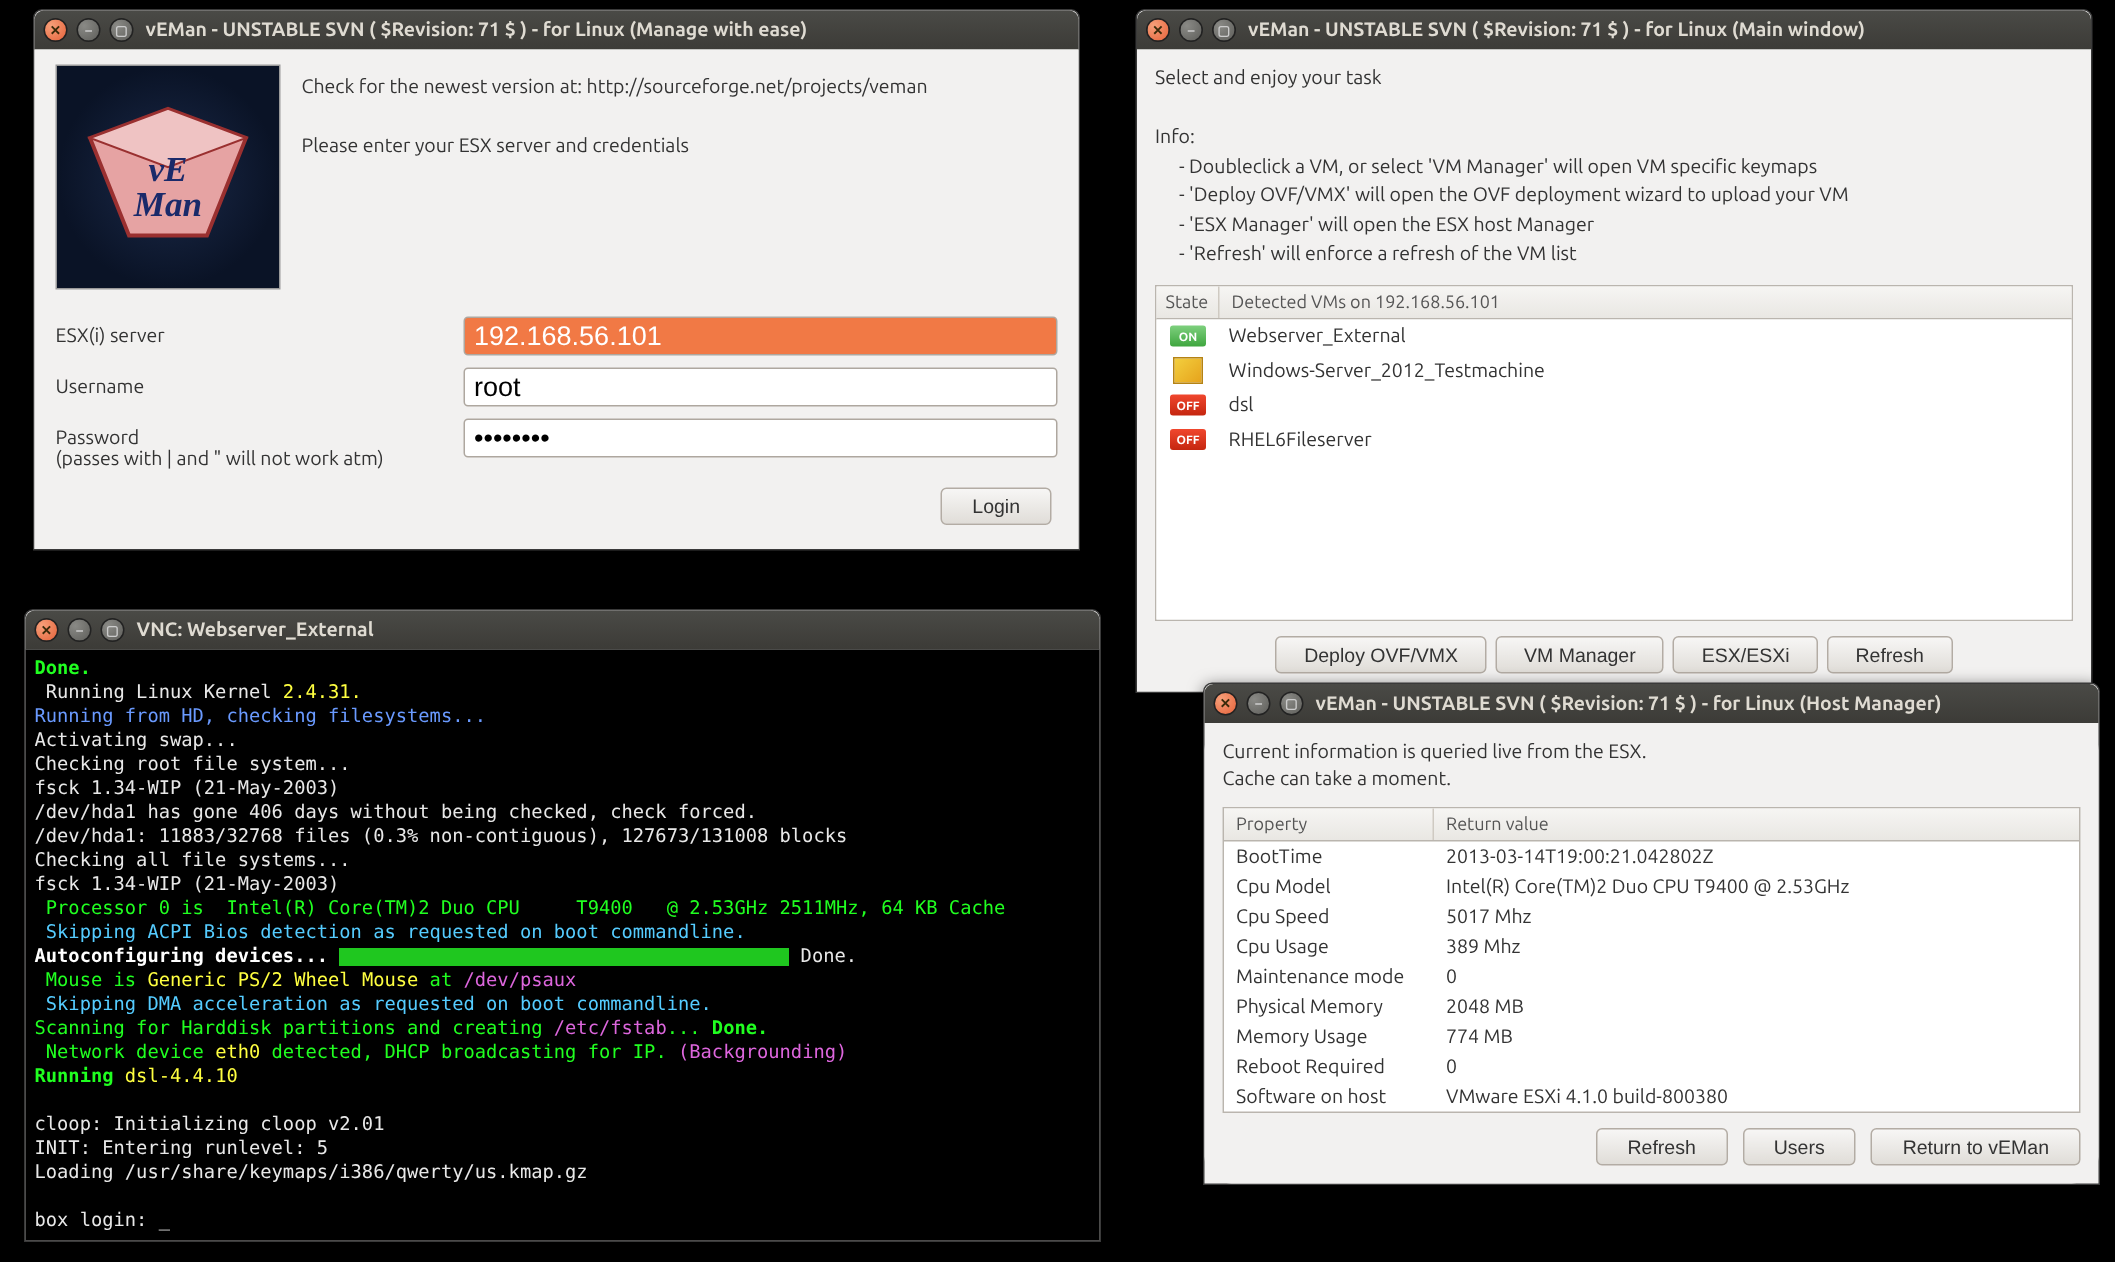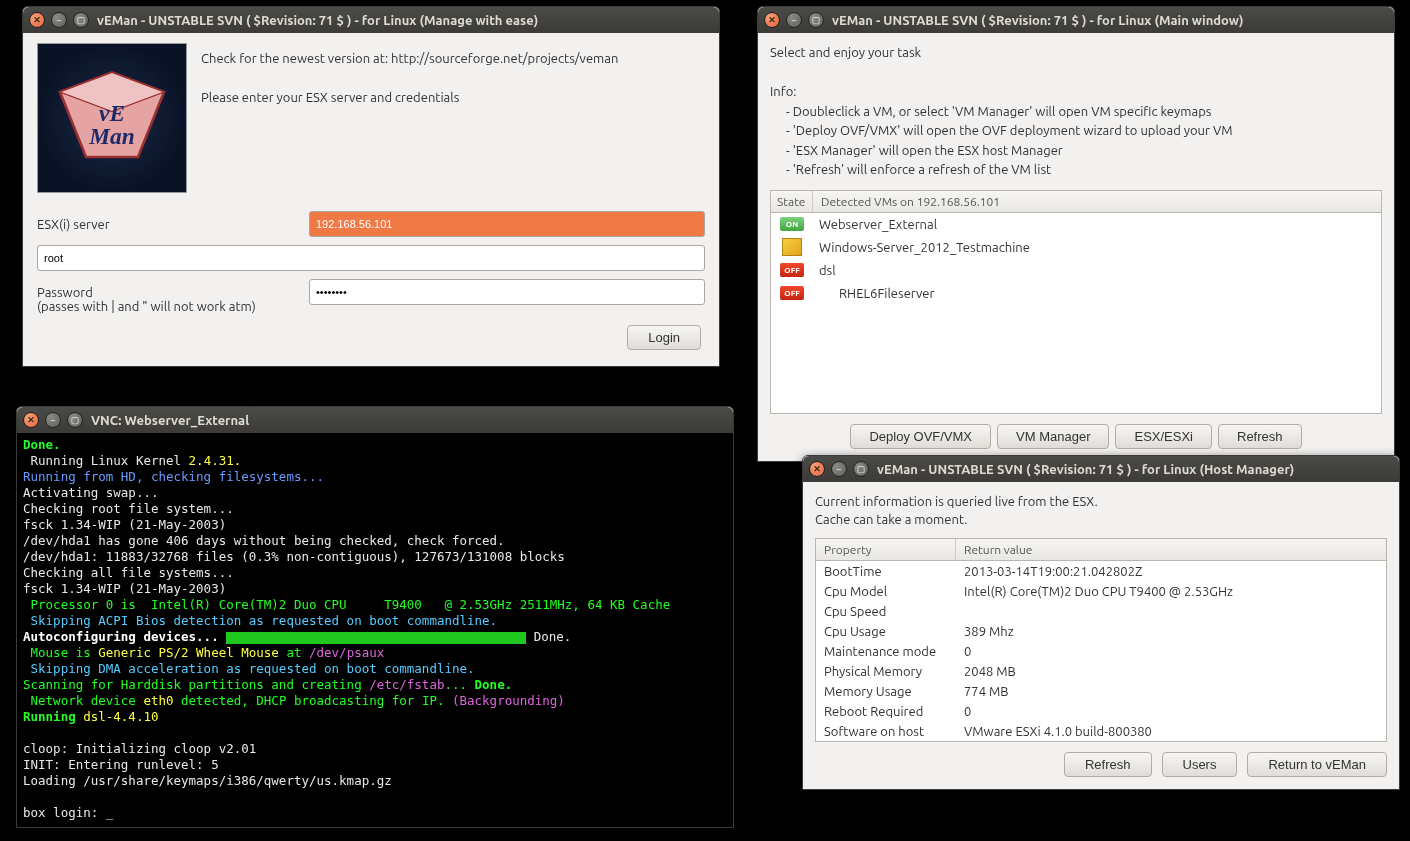--- a/index.html
+++ b/index.html
@@ -68,21 +68,21 @@
   .logo svg { width: 130px; height: 130px; }
   .login-msg { flex: 1; padding-top: 6px; color:#333; font-size:13px; line-height:1.5; }
   .login-row { display:flex; align-items:flex-start; margin-bottom: 8px; }
   .login-row .lbl { width: 272px; padding-top:6px; color:#333; font-size:13px; }
   .login-row input {
     flex: 1;
     height: 26px;
     border: 1px solid #aea79f;
     background: #fff;
     padding: 2px 6px;
-    font-size: 11px;
+    font-size: 18px;
     border-radius: 3px;
   }
   .sel-input { background:#f17945 !important; color:#fff; }
   .login-footer { display:flex; justify-content:flex-end; padding: 4px 4px 6px; }
   .btn {
     background: linear-gradient(to bottom,#f7f6f5,#e0ddd8);
     border: 1px solid #b3aca4;
     border-radius: 4px;
     padding: 4px 20px;
     font-size: 13px;
@@ -186,20 +186,21 @@
         <div>Check for the newest version at: http://sourceforge.net/projects/veman</div>
         <br>
         <div>Please enter your ESX server and credentials</div>
       </div>
     </div>
     <div class="login-row">
       <div class="lbl">ESX(i) server</div>
       <input class="sel-input" value="192.168.56.101" style="">
     </div>
     <div class="login-row">
+      <div class="lbl">Username</div>
       <input value="root" style="">
     </div>
     <div class="login-row">
       <div class="lbl">
         <span>Password</span><br>
         <span>(passes with | and " will not work atm)</span>
       </div>
       <input type="text" value="••••••••" style="">
     </div>
     <div class="login-footer">
@@ -242,21 +243,21 @@
           <div class="vm-row">
             <div class="badge-pic"></div>
             <div style="padding-left: 6px;">Windows-Server_2012_Testmachine</div>
           </div>
           <div class="vm-row">
             <div class="badge badge-off">OFF</div>
             <div style="padding-left: 6px;">dsl</div>
           </div>
           <div class="vm-row">
             <div class="badge badge-off">OFF</div>
-            <div style="padding-left: 6px; margin-left: 20px;">RHEL6Fileserver</div>
+            <div style="padding-left: 6px;">RHEL6Fileserver</div>
           </div>
         </div>
     </div>
     <div class="main-buttons">
       <button class="btn">Deploy OVF/VMX</button>
       <button class="btn">VM Manager</button>
       <button class="btn">ESX/ESXi</button>
       <button class="btn">Refresh</button>
     </div>
   </div>
@@ -297,20 +298,21 @@
           <div class="prop-row">
             <div class="pcol1">BootTime</div>
             <div class="pcol2">2013-03-14T19:00:21.042802Z</div>
           </div>
           <div class="prop-row">
             <div class="pcol1">Cpu Model</div>
             <div class="pcol2">Intel(R) Core(TM)2 Duo CPU     T9400   @ 2.53GHz</div>
           </div>
           <div class="prop-row">
             <div class="pcol1">Cpu Speed</div>
+            <div class="pcol2">5017 Mhz</div>
           </div>
           <div class="prop-row">
             <div class="pcol1">Cpu Usage</div>
             <div class="pcol2">389 Mhz</div>
           </div>
           <div class="prop-row">
             <div class="pcol1">Maintenance mode</div>
             <div class="pcol2">0</div>
           </div>
           <div class="prop-row">

